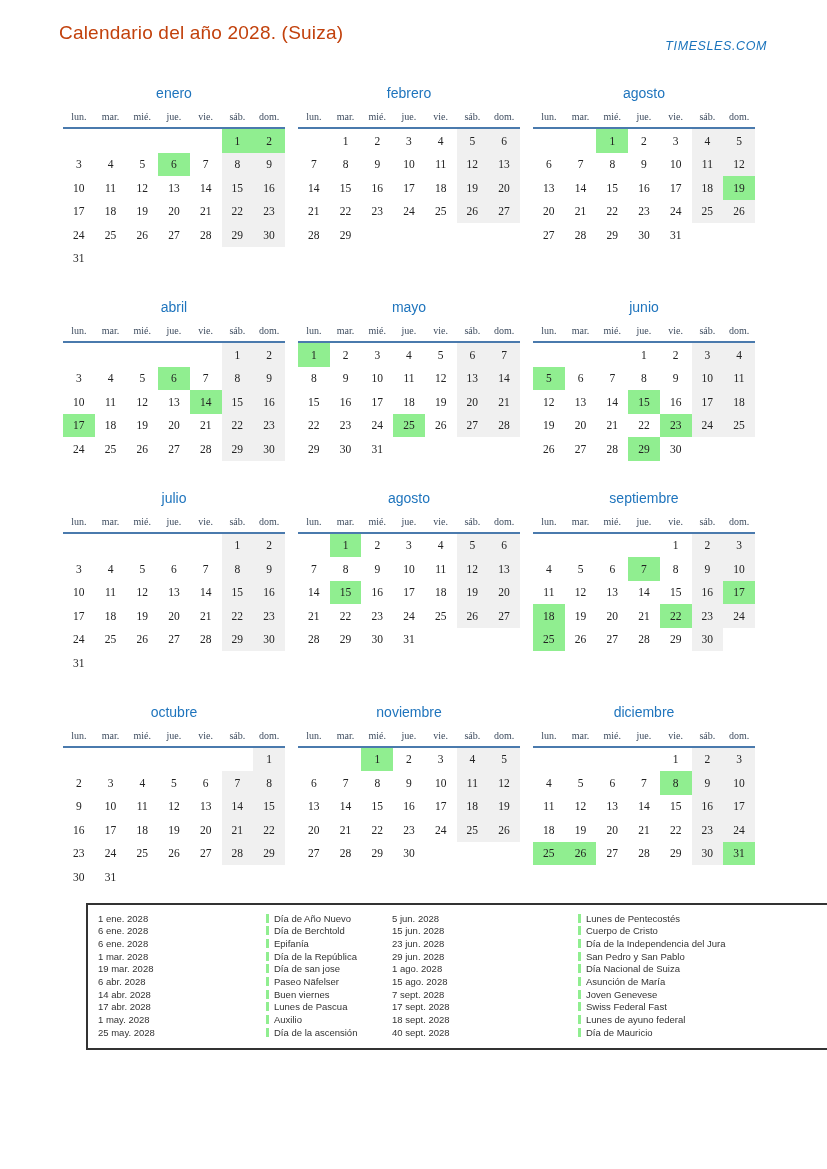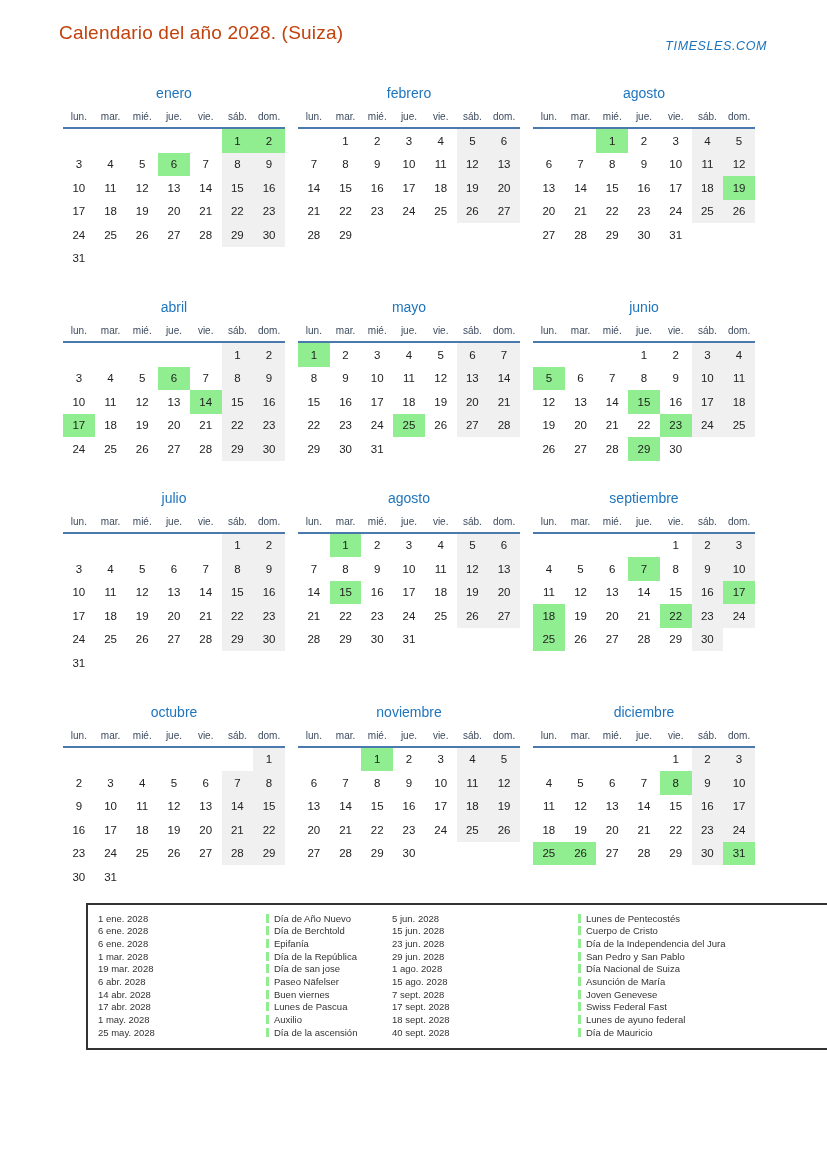--- a/index.html
+++ b/index.html
@@ -48,20 +48,21 @@
   .month-title {
     font-size: 14px;
     color: #1e74bd;
     text-align: center;
     margin: 0 0 8px 0;
     font-weight: 400;
   }
   .cal {
     display: grid;
     grid-template-columns: repeat(7, 31.71px);
+    font-family: Liberation Serif, serif;
   }
   .dow {
     font-size: 10px;
     color: #3d4b5e;
     text-align: center;
     padding: 2px 0 5px 0;
     border-bottom: 2px solid #4a7aad;
   }
   .day {
     height: 23.5px;

